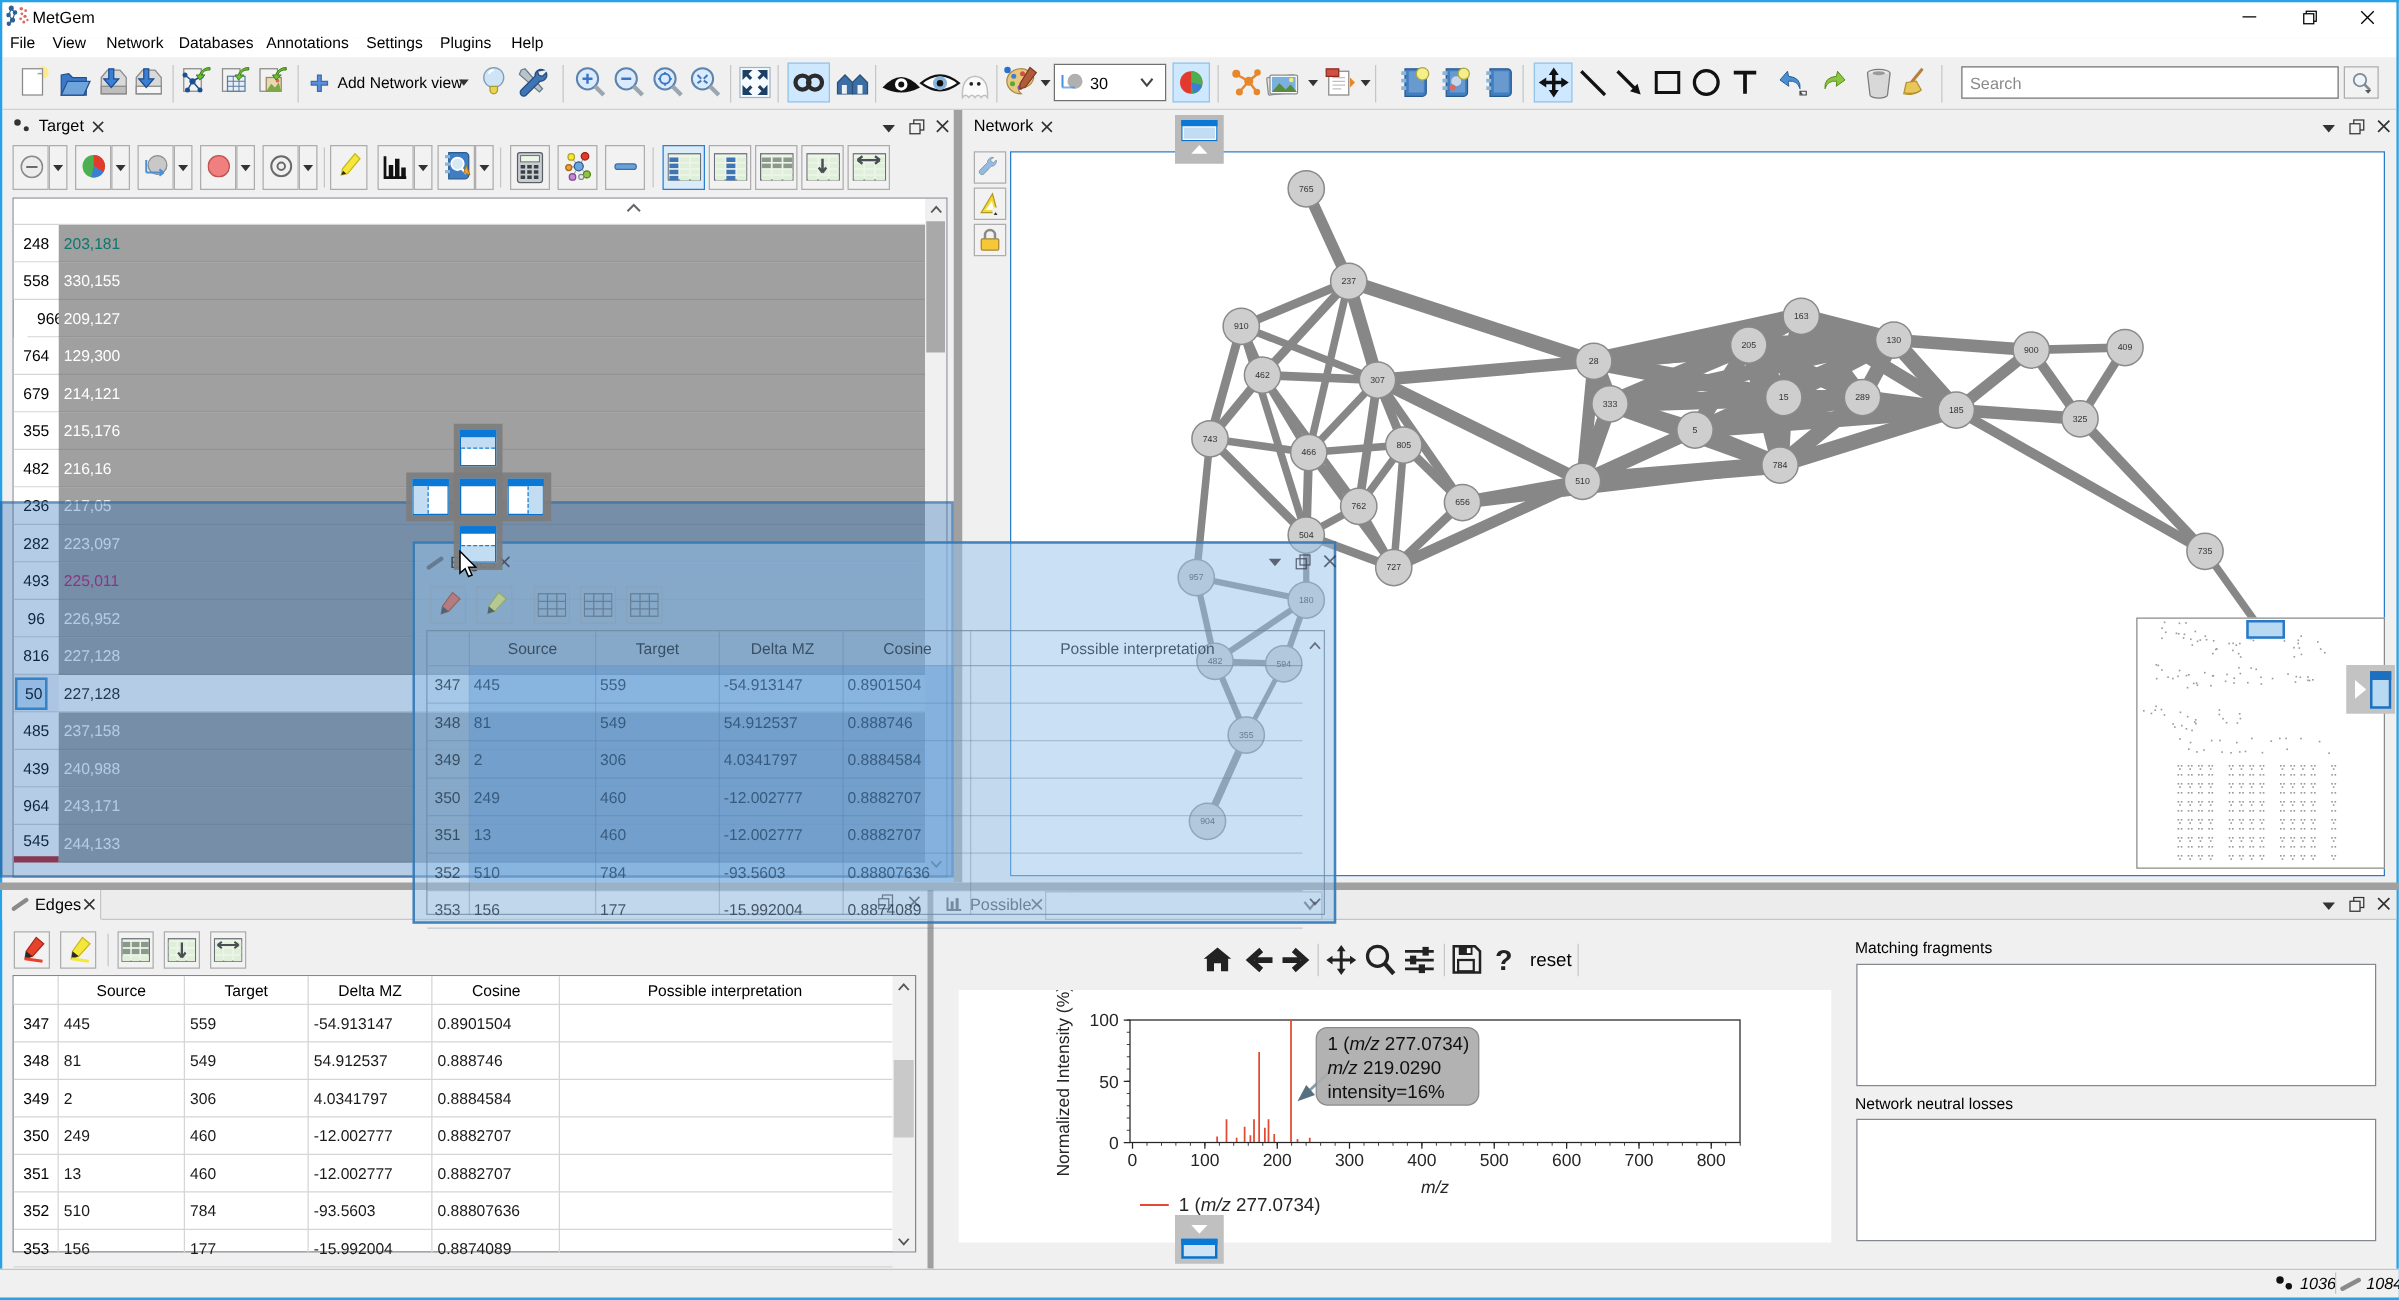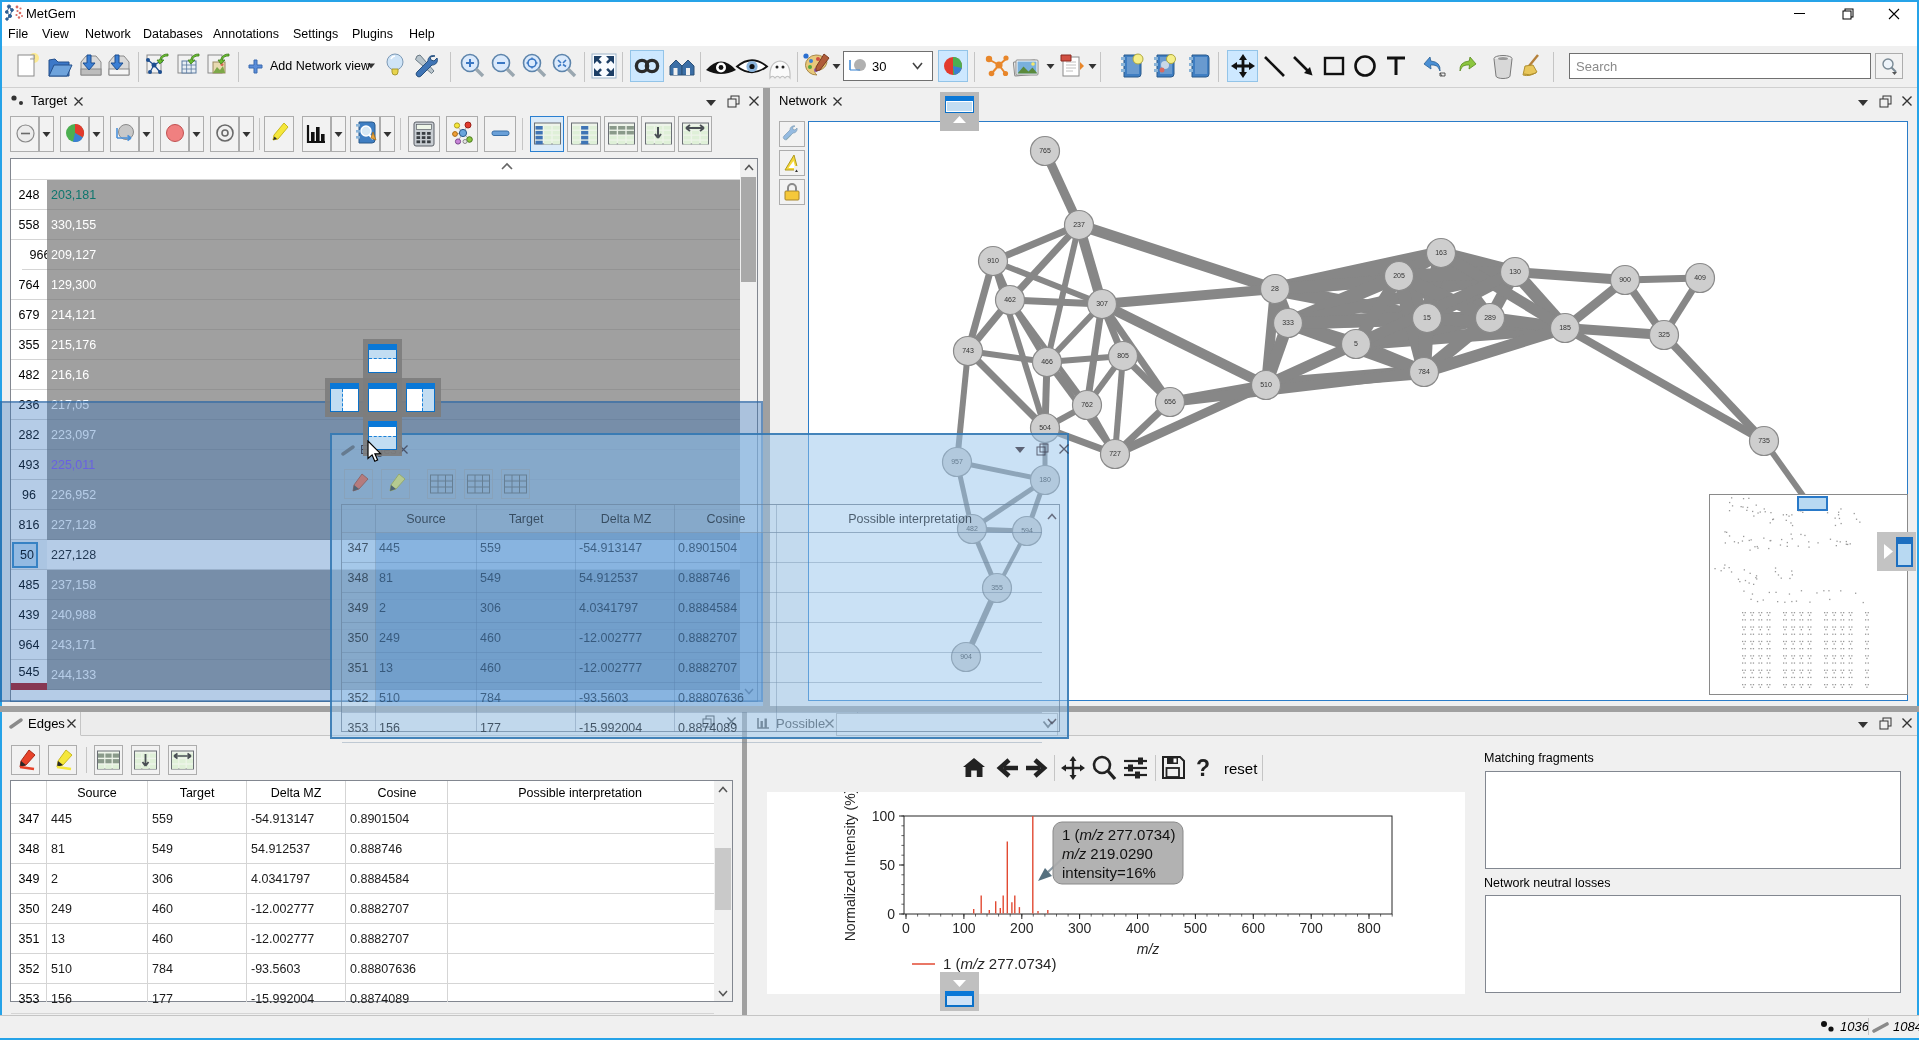--- a/index.html
+++ b/index.html
@@ -584,42 +584,42 @@
     <div class="abs" style="left:47px;top:360px;width:693px;height:30px;background:#a0a0a0;border-bottom:1px solid #939393"></div>
     <div class="abs" style="left:51px;top:368px;font-size:12.5px;color:#fff">216,16</div>
     <div class="abs" style="left:11px;top:390px;width:36px;height:30px;background:#fff;border-bottom:1px solid #d5d5d5;display:flex;align-items:center;justify-content:center;font-size:12.5px;color:#000">236</div>
     <div class="abs" style="left:47px;top:390px;width:693px;height:30px;background:#a0a0a0;border-bottom:1px solid #939393"></div>
     <div class="abs" style="left:51px;top:398px;font-size:12.5px;color:#fff">217,05</div>
     <div class="abs" style="left:11px;top:420px;width:36px;height:30px;background:#fff;border-bottom:1px solid #d5d5d5;display:flex;align-items:center;justify-content:center;font-size:12.5px;color:#000">282</div>
     <div class="abs" style="left:47px;top:420px;width:693px;height:30px;background:#a0a0a0;border-bottom:1px solid #939393"></div>
     <div class="abs" style="left:51px;top:428px;font-size:12.5px;color:#fff">223,097</div>
     <div class="abs" style="left:11px;top:450px;width:36px;height:30px;background:#fff;border-bottom:1px solid #d5d5d5;display:flex;align-items:center;justify-content:center;font-size:12.5px;color:#000">493</div>
     <div class="abs" style="left:47px;top:450px;width:693px;height:30px;background:#a0a0a0;border-bottom:1px solid #939393"></div>
-    <div class="abs" style="left:51px;top:458px;font-size:12.5px;color:#8b5cf6">225,011</div>
+    <div class="abs" style="left:51px;top:458px;font-size:12.5px;color:#be185d">225,011</div>
     <div class="abs" style="left:11px;top:480px;width:36px;height:30px;background:#fff;border-bottom:1px solid #d5d5d5;display:flex;align-items:center;justify-content:center;font-size:12.5px;color:#000">96</div>
     <div class="abs" style="left:47px;top:480px;width:693px;height:30px;background:#a0a0a0;border-bottom:1px solid #939393"></div>
     <div class="abs" style="left:51px;top:488px;font-size:12.5px;color:#fff">226,952</div>
     <div class="abs" style="left:11px;top:510px;width:36px;height:30px;background:#fff;border-bottom:1px solid #d5d5d5;display:flex;align-items:center;justify-content:center;font-size:12.5px;color:#000">816</div>
     <div class="abs" style="left:47px;top:510px;width:693px;height:30px;background:#a0a0a0;border-bottom:1px solid #939393"></div>
     <div class="abs" style="left:51px;top:518px;font-size:12.5px;color:#fff">227,128</div>
     <div class="abs" style="left:11px;top:540px;width:36px;height:30px;background:#f0f4f8;border-bottom:1px solid #d5d5d5"></div>
     <div class="abs" style="left:12px;top:542px;width:26px;height:26px;background:#cbe3f7;border:2px solid #3d8ec9"></div>
     <div class="abs" style="left:20px;top:548px;font-size:12.5px;color:#000">50</div>
     <div class="abs" style="left:47px;top:540px;width:693px;height:30px;background:#fff;border-bottom:1px solid #d5d5d5"></div>
     <div class="abs" style="left:51px;top:548px;font-size:12.5px;color:#1a1a1a">227,128</div>
     <div class="abs" style="left:11px;top:570px;width:36px;height:30px;background:#fff;border-bottom:1px solid #d5d5d5;display:flex;align-items:center;justify-content:center;font-size:12.5px;color:#000">485</div>
     <div class="abs" style="left:47px;top:570px;width:693px;height:30px;background:#a0a0a0;border-bottom:1px solid #939393"></div>
     <div class="abs" style="left:51px;top:578px;font-size:12.5px;color:#fff">237,158</div>
     <div class="abs" style="left:11px;top:600px;width:36px;height:30px;background:#fff;border-bottom:1px solid #d5d5d5;display:flex;align-items:center;justify-content:center;font-size:12.5px;color:#000">439</div>
     <div class="abs" style="left:47px;top:600px;width:693px;height:30px;background:#a0a0a0;border-bottom:1px solid #939393"></div>
     <div class="abs" style="left:51px;top:608px;font-size:12.5px;color:#fff">240,988</div>
     <div class="abs" style="left:11px;top:630px;width:36px;height:30px;background:#fff;border-bottom:1px solid #d5d5d5;display:flex;align-items:center;justify-content:center;font-size:12.5px;color:#000">964</div>
     <div class="abs" style="left:47px;top:630px;width:693px;height:30px;background:#a0a0a0;border-bottom:1px solid #939393"></div>
     <div class="abs" style="left:51px;top:638px;font-size:12.5px;color:#fff">243,171</div>
-    <div class="abs" style="left:11px;top:660px;width:36px;height:30px;background:#fff;border-bottom:7px solid #b91c1c;display:flex;align-items:center;justify-content:center;font-size:12.5px;color:#000">545</div>
+    <div class="abs" style="left:11px;top:660px;width:36px;height:30px;background:#fff;border-bottom:5px solid #b91c1c;display:flex;align-items:center;justify-content:center;font-size:12.5px;color:#000">545</div>
     <div class="abs" style="left:47px;top:660px;width:693px;height:30px;background:#a0a0a0;border-bottom:1px solid #939393"></div>
     <div class="abs" style="left:51px;top:668px;font-size:12.5px;color:#fff">244,133</div>
 <div class="abs" style="left:740px;top:159px;width:17px;height:542px;background:#f0f0f0"></div>
 <svg class="abs" style="left:744px;top:164px" width="10" height="7" viewBox="0 0 10 7">
       <path d="M1 6 L5 1.5 L9 6" fill="none" stroke="#555" stroke-width="1.5"></path>
     </svg>
 <div class="abs" style="left:741px;top:177px;width:15px;height:105px;background:#a9a9a9"></div>
 <svg class="abs" style="left:744px;top:688px" width="10" height="7" viewBox="0 0 10 7">
       <path d="M1 1 L5 5.5 L9 1" fill="none" stroke="#555" stroke-width="1.5"></path>
     </svg>

